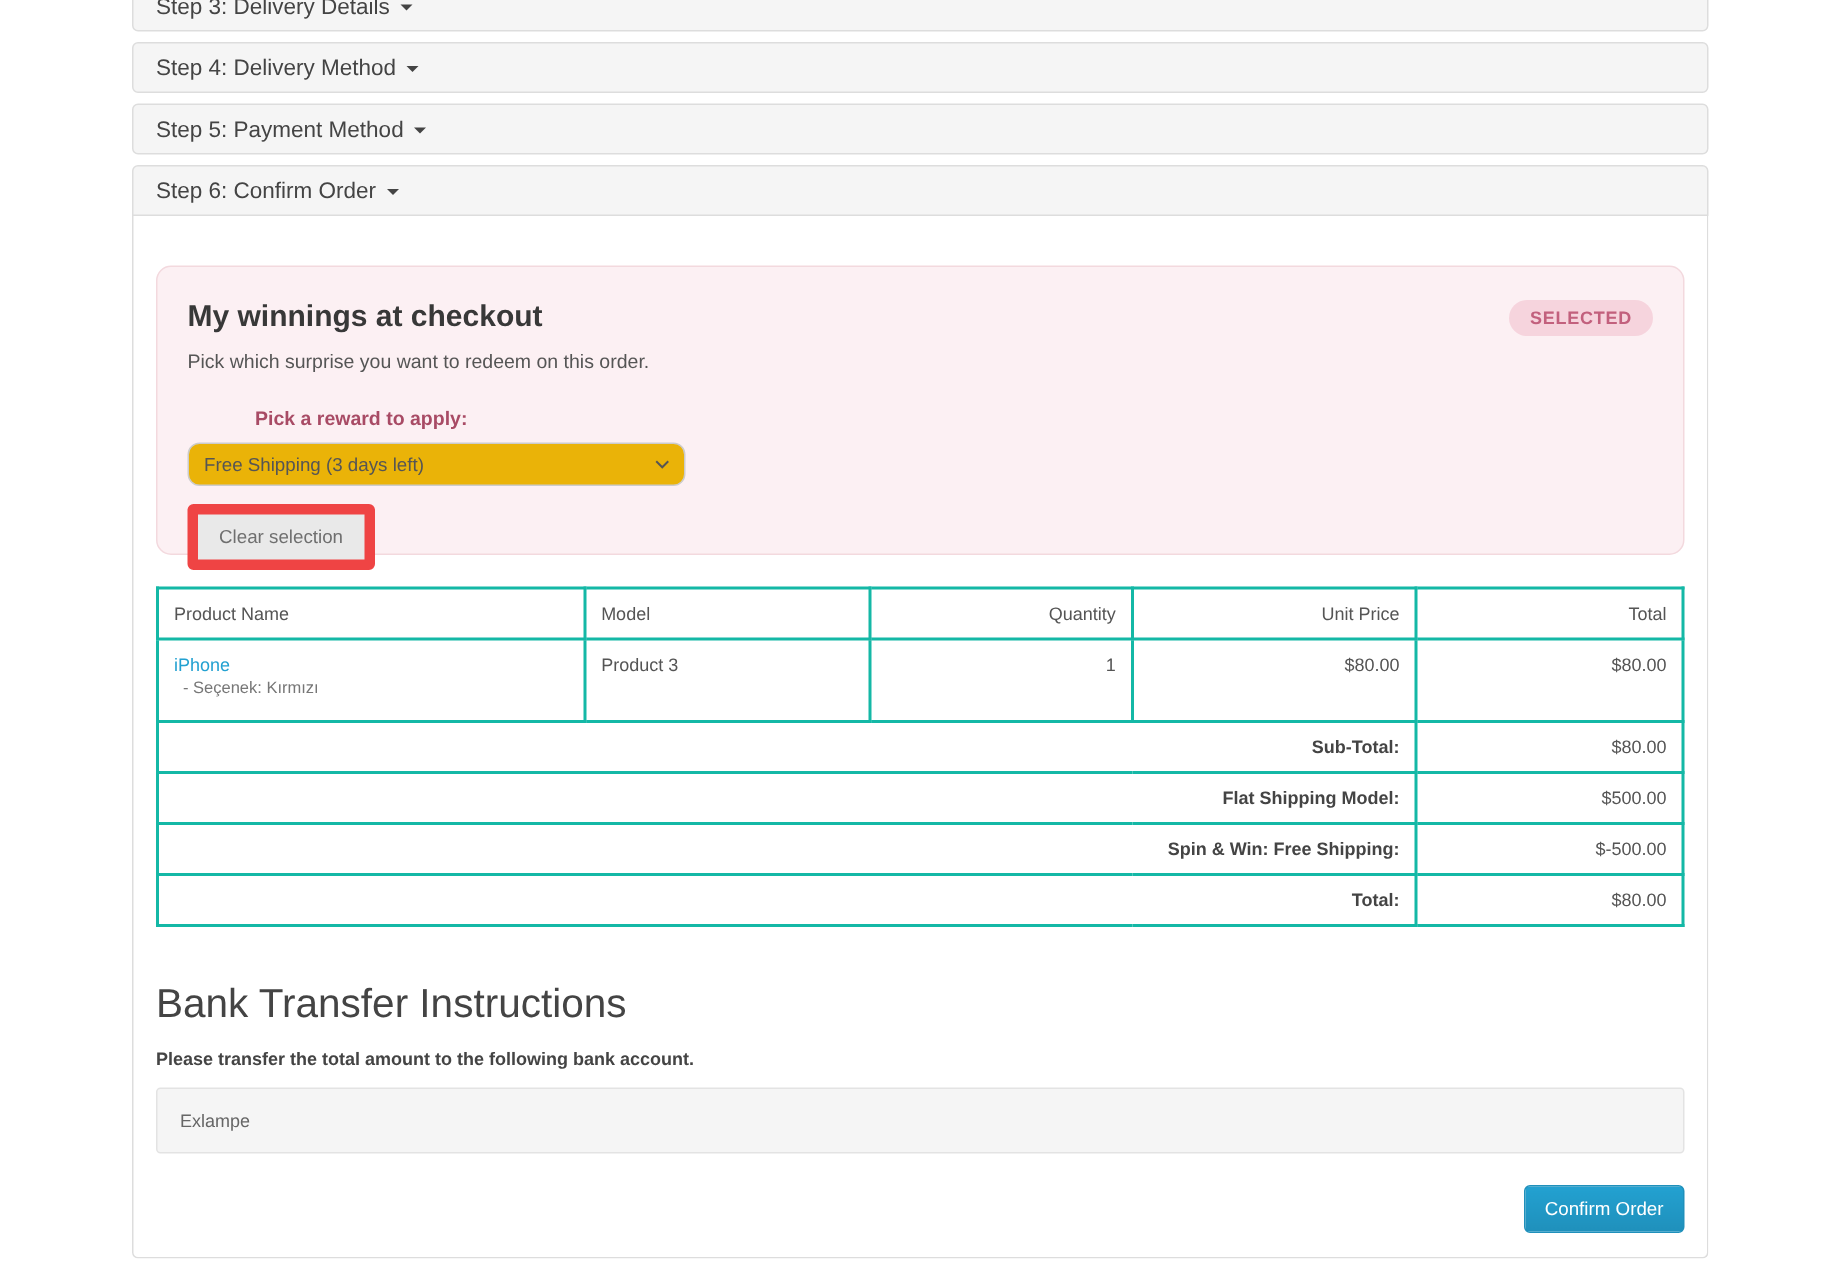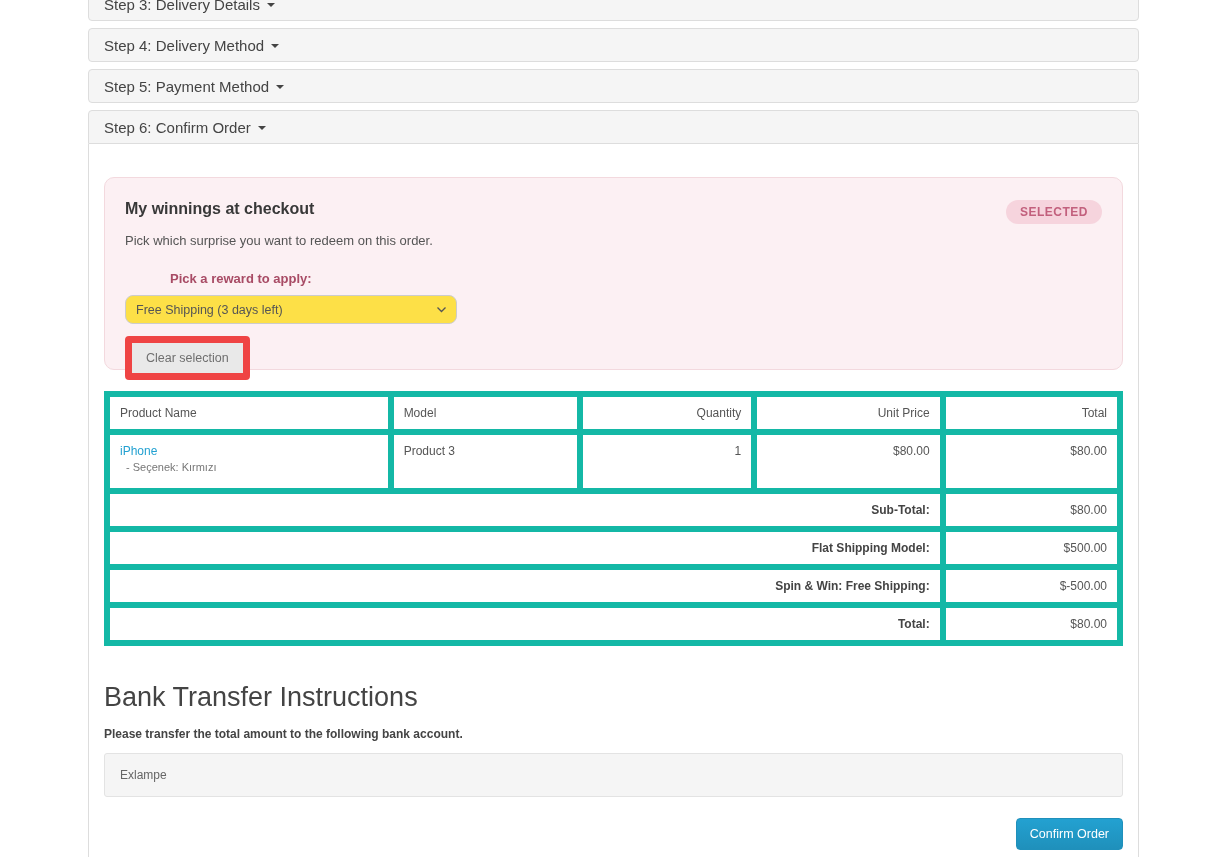--- a/index.html
+++ b/index.html
@@ -64,21 +64,21 @@
     border-radius: 10px;
     padding: 22px 20px 15px 20px;
     height: 193px;
   }
   .winnings-top {
     display: flex;
     justify-content: space-between;
     align-items: flex-start;
   }
   .winnings-title {
-    font-size: 16px;
+    font-size: 20px;
     font-weight: bold;
     color: #383838;
   }
   .winnings-badge {
     background: #f6d4dd;
     color: #c2607d;
     font-size: 12px;
     font-weight: bold;
     letter-spacing: 0.5px;
     padding: 5px 14px;
@@ -99,21 +99,21 @@
   .select-wrap {
     position: relative;
     width: 332px;
     margin-top: 9px;
   }
   .reward-select {
     width: 332px;
     height: 29px;
     -webkit-appearance: none;
     appearance: none;
-    background: #fde047;
+    background: #eab308;
     border: 1px solid #ccc;
     border-radius: 8px;
     padding: 0 30px 0 10px;
     font-family: "Liberation Sans", sans-serif;
     font-size: 12.5px;
     color: #555;
   }
   .chevron {
     position: absolute;
     right: 10px;
@@ -135,21 +135,21 @@
 
   
   .order-table {
     width: 100%;
     margin-top: 21px;
     border-collapse: collapse;
     font-size: 12px;
     color: #555;
   }
   .order-table th, .order-table td {
-    border: 6px solid #14b8a6;
+    border: 2px solid #14b8a6;
     padding: 9px 10px;
     text-align: left;
     font-weight: normal;
     vertical-align: top;
   }
   .order-table .num { text-align: right; }
   .order-table td.product-cell { padding-bottom: 15px; }
   .product-link { color: #23a1d1; text-decoration: none; cursor: pointer; }
   .product-option {
     font-size: 11px;

